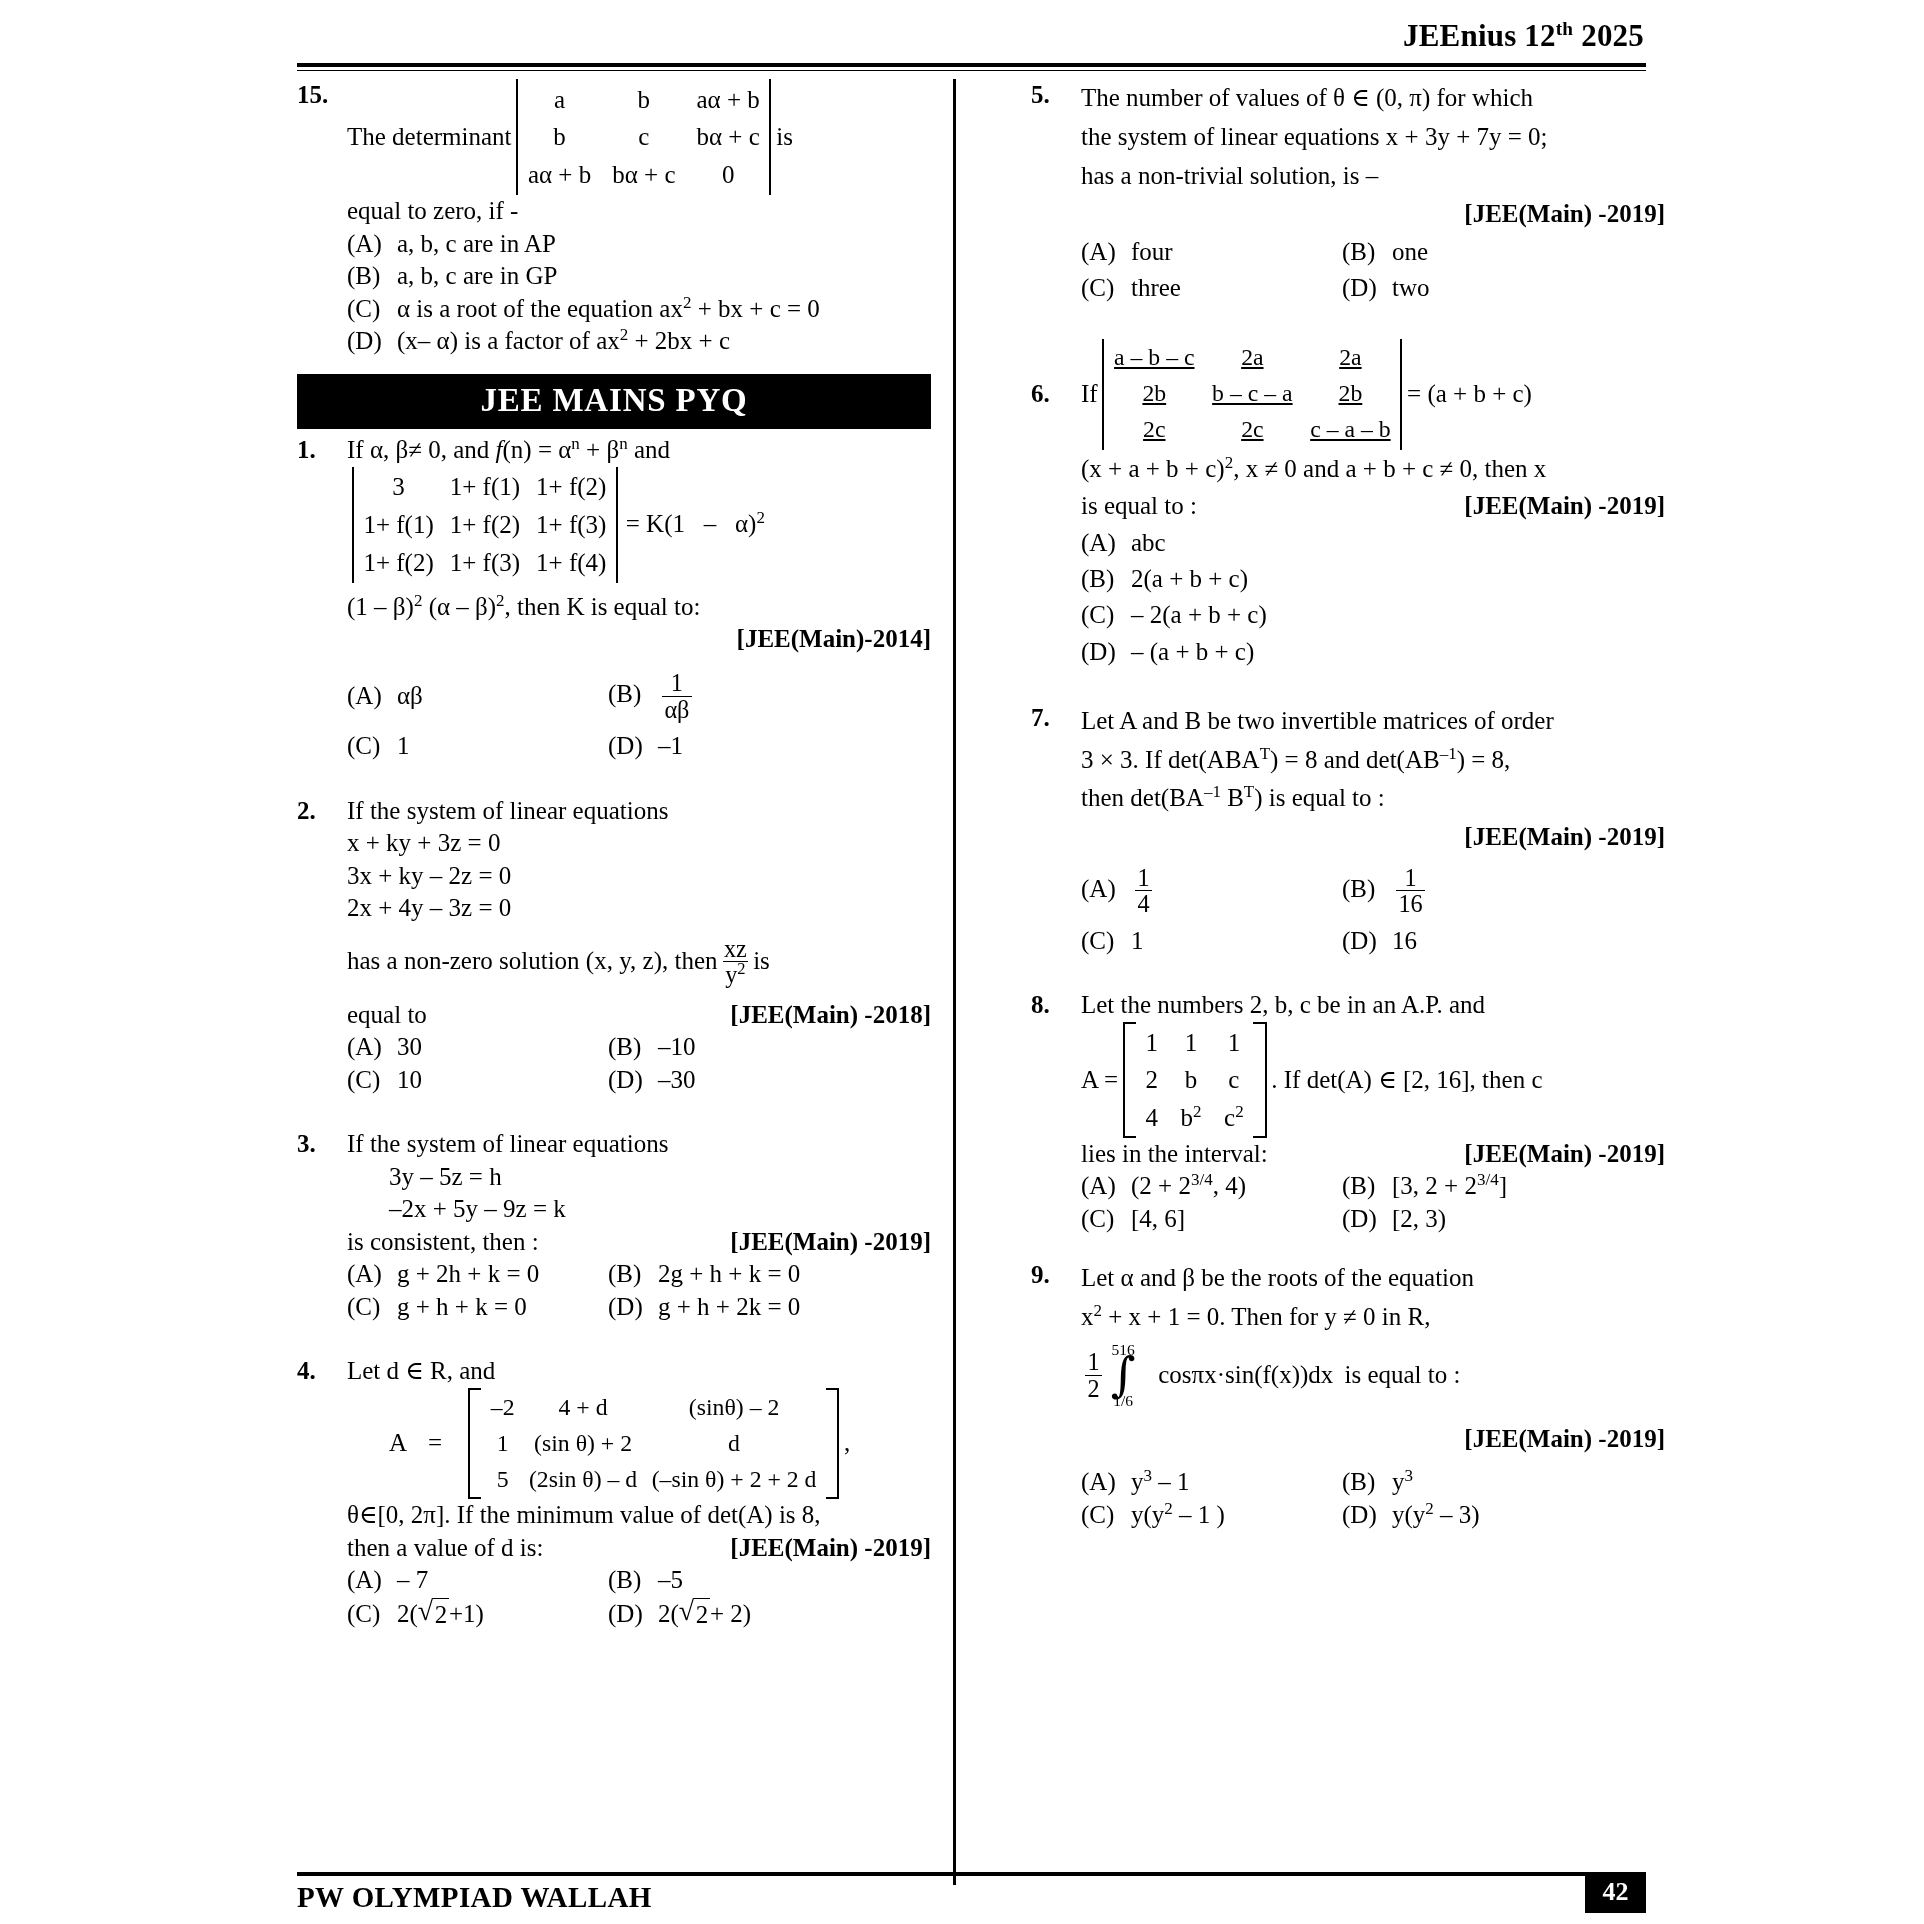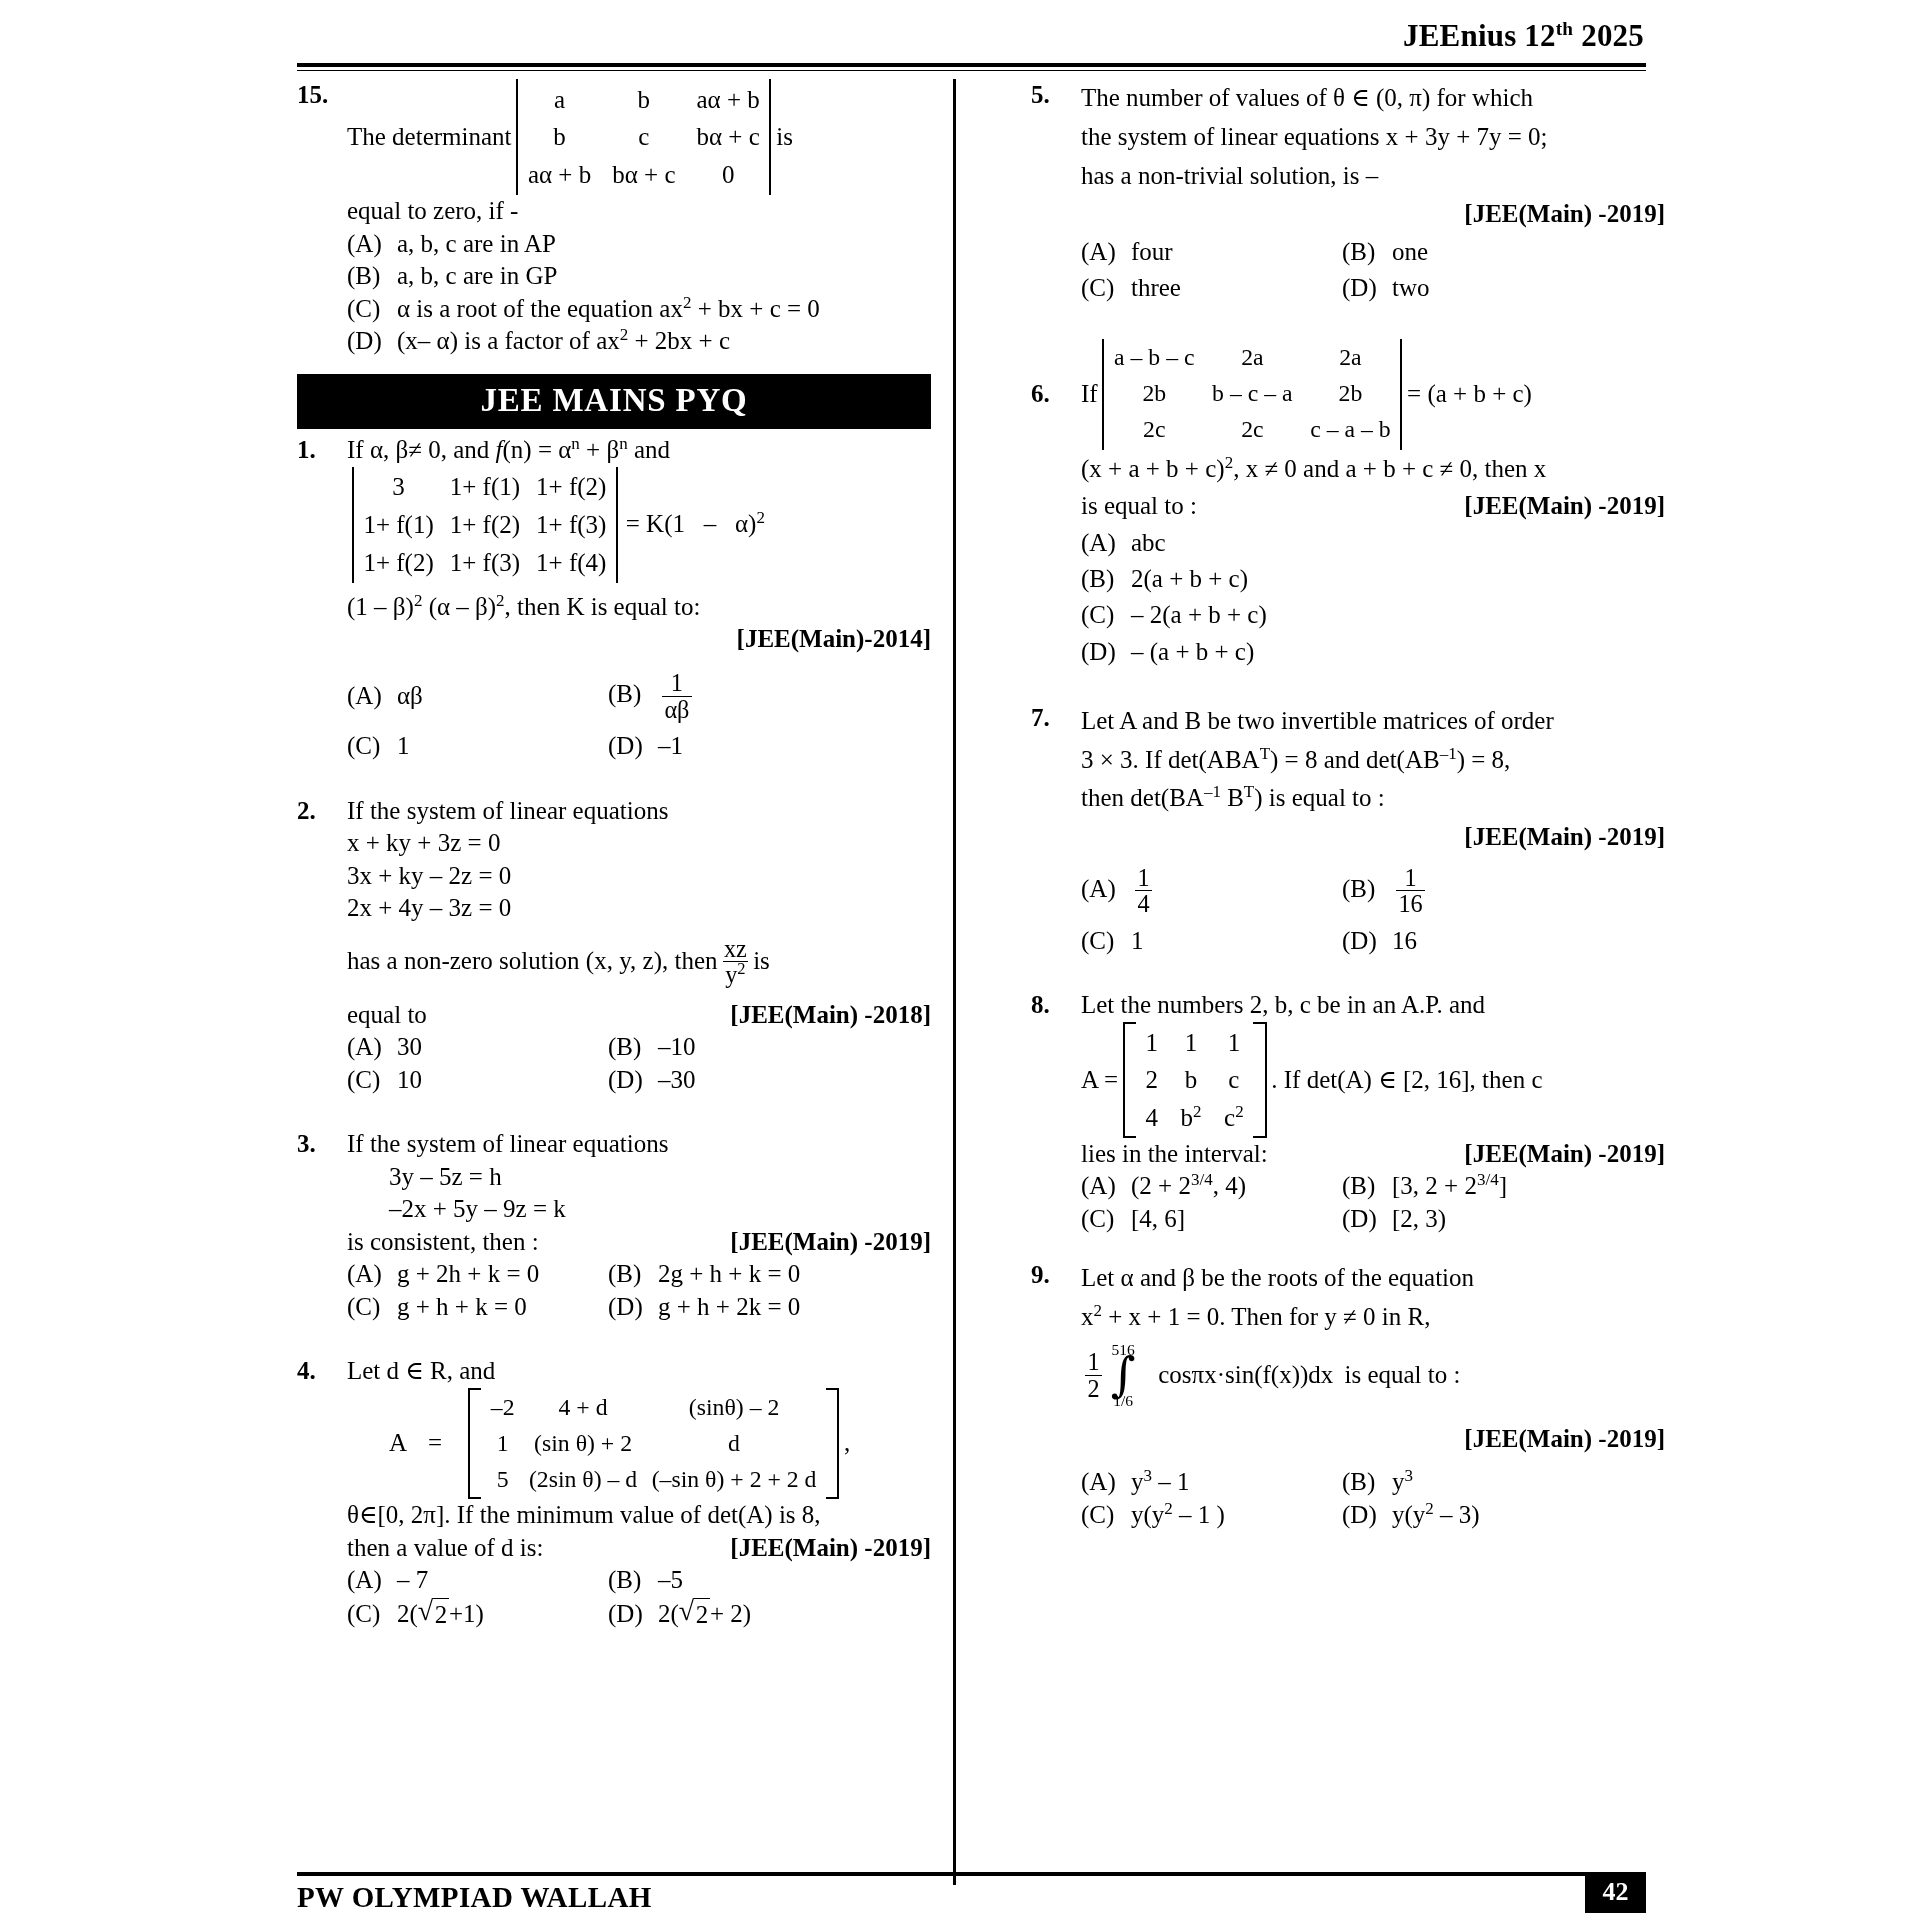--- a/index.html
+++ b/index.html
@@ -541,21 +541,21 @@
     </div>
 
     <div class="sp40"></div>
 
     <div class="q">
       <div style="display:flex; align-items:center;">
         <span style="width:50px; font-weight:bold;">6.</span>
         <span>If</span>
         <span class="det">
           <span class="bar-l"></span>
-          <span class="grid3 tight" style="column-gap:17.6px; font-size:0.95em;">
+          <span class="grid3 tight" style="column-gap:17.6px; font-size:0.95em;text-decoration:underline;">
             <span>a – b – c</span>
             <span>2a</span>
             <span>2a</span>
             <span>2b</span>
             <span>b – c – a</span>
             <span>2b</span>
             <span>2c</span>
             <span>2c</span>
             <span>c – a – b</span>
           </span>

